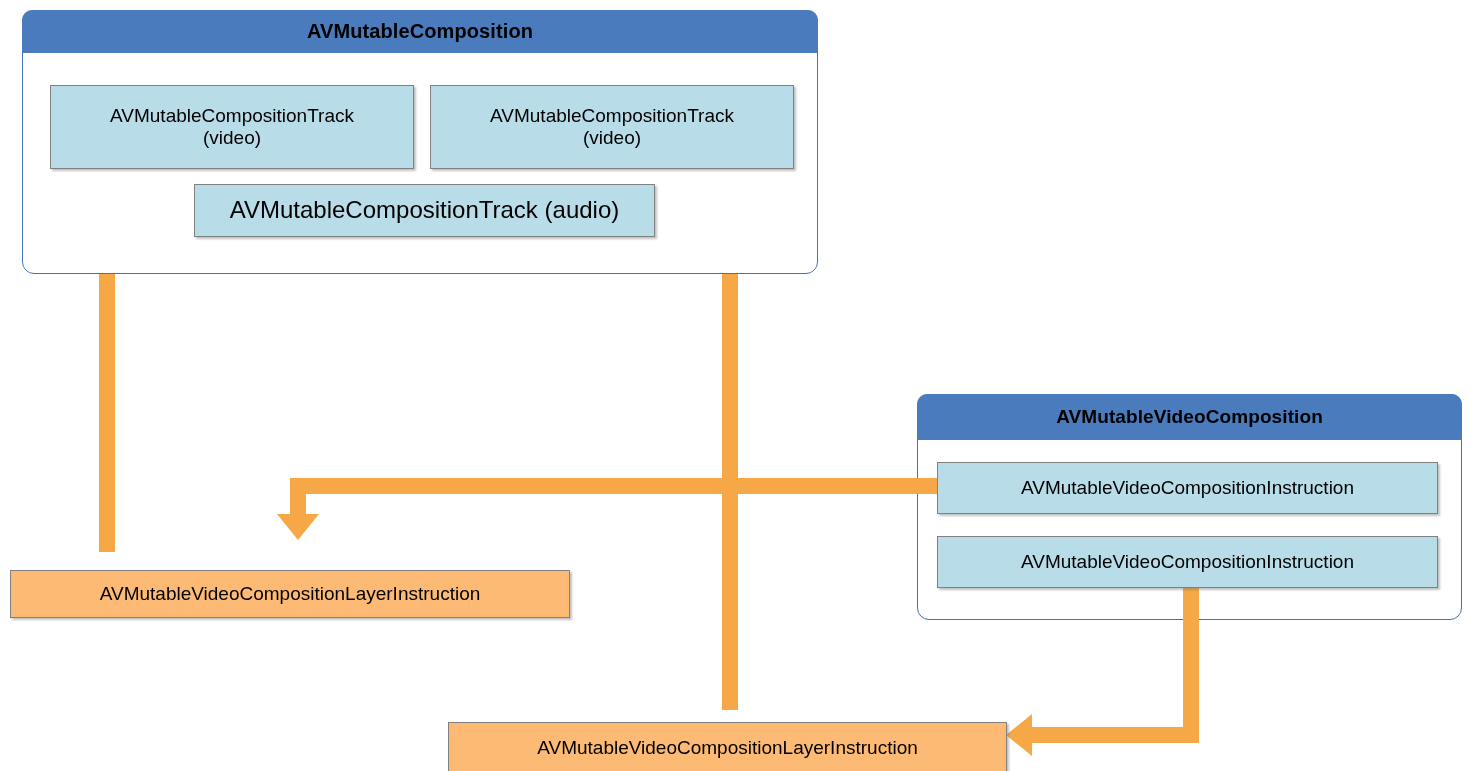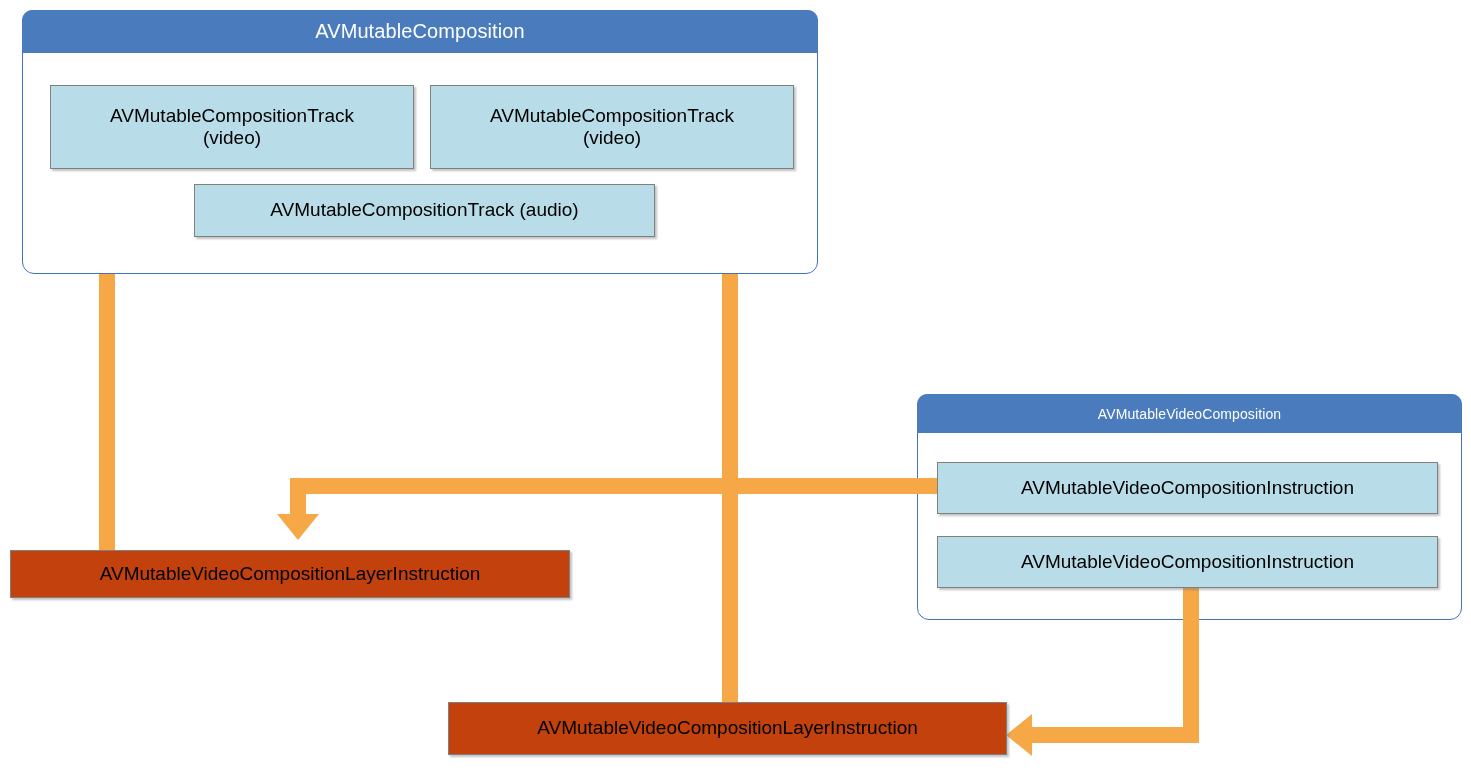--- a/index.html
+++ b/index.html
@@ -24,22 +24,22 @@
     box-sizing: border-box;
     border: 1.6px solid #4472B8;
     border-radius: 12px;
     background: #ffffff;
   }
   .panel-header {
     position: absolute;
     box-sizing: border-box;
     background: #4A7BBD;
     border-radius: 10px 10px 0 0;
-    color: #ffffff;
-    font-weight: normal;
+    color: #000000;
+    font-weight: bold;
     display: flex;
     align-items: center;
     justify-content: center;
     letter-spacing: 0.1px;
   }
 
   
   .node {
     position: absolute;
     box-sizing: border-box;
@@ -48,21 +48,21 @@
     display: flex;
     align-items: center;
     justify-content: center;
     text-align: center;
     color: #000000;
     line-height: 1.18;
     box-shadow: 1.5px 1.5px 2px rgba(120,120,120,0.45);
     white-space: pre-line;
   }
   .node.blue  { background: #B9DCE9; }
-  .node.green { background: #c2410c; }
+  .node.green { background: #fdba74; margin-top: 20px; }
 
   
   .conn {
     position: absolute;
     background: #F5A845;
   }
   .arrowhead {
     position: absolute;
     width: 0;
     height: 0;
@@ -101,24 +101,24 @@
   <div class="panel" style="left:22px; top:10px; width:796px; height:264px;">
     <div class="panel-header" style="left:-1px; top:-1px; width:796px; height:43px; font-size:20px;">AVMutableComposition</div>
   </div>
 
   <div class="node blue" style="left:50px; top:85px; width:364px; height:84px; font-size:19px;">AVMutableCompositionTrack
 (video)</div>
 
   <div class="node blue" style="left:430px; top:85px; width:364px; height:84px; font-size:19px;">AVMutableCompositionTrack
 (video)</div>
 
-  <div class="node blue" style="left:194px; top:184px; width:461px; height:53px; font-size:19px;">AVMutableCompositionTrack (audio)</div>
+  <div class="node blue" style="left:194px; top:184px; width:461px; height:53px; font-size:24px;">AVMutableCompositionTrack (audio)</div>
 
   <div class="panel" style="left:917px; top:394px; width:545px; height:226px;">
-    <div class="panel-header" style="left:-1px; top:-1px; width:545px; height:39px; font-size:14px;">AVMutableVideoComposition</div>
+    <div class="panel-header" style="left:-1px; top:-1px; width:545px; height:46px; font-size:19px;">AVMutableVideoComposition</div>
   </div>
 
   <div>
     <div class="conn" style="left:290px; top:478px; width:660px; height:16px;"></div>
     <div class="conn" style="left:290px; top:478px; width:16px; height:42px;"></div>
     <div class="arrowhead down" style="left:277px; top:514px;"></div>
   </div>
 
   <div>
     <div class="conn" style="left:1183px; top:582px; width:16px; height:161px;"></div>

